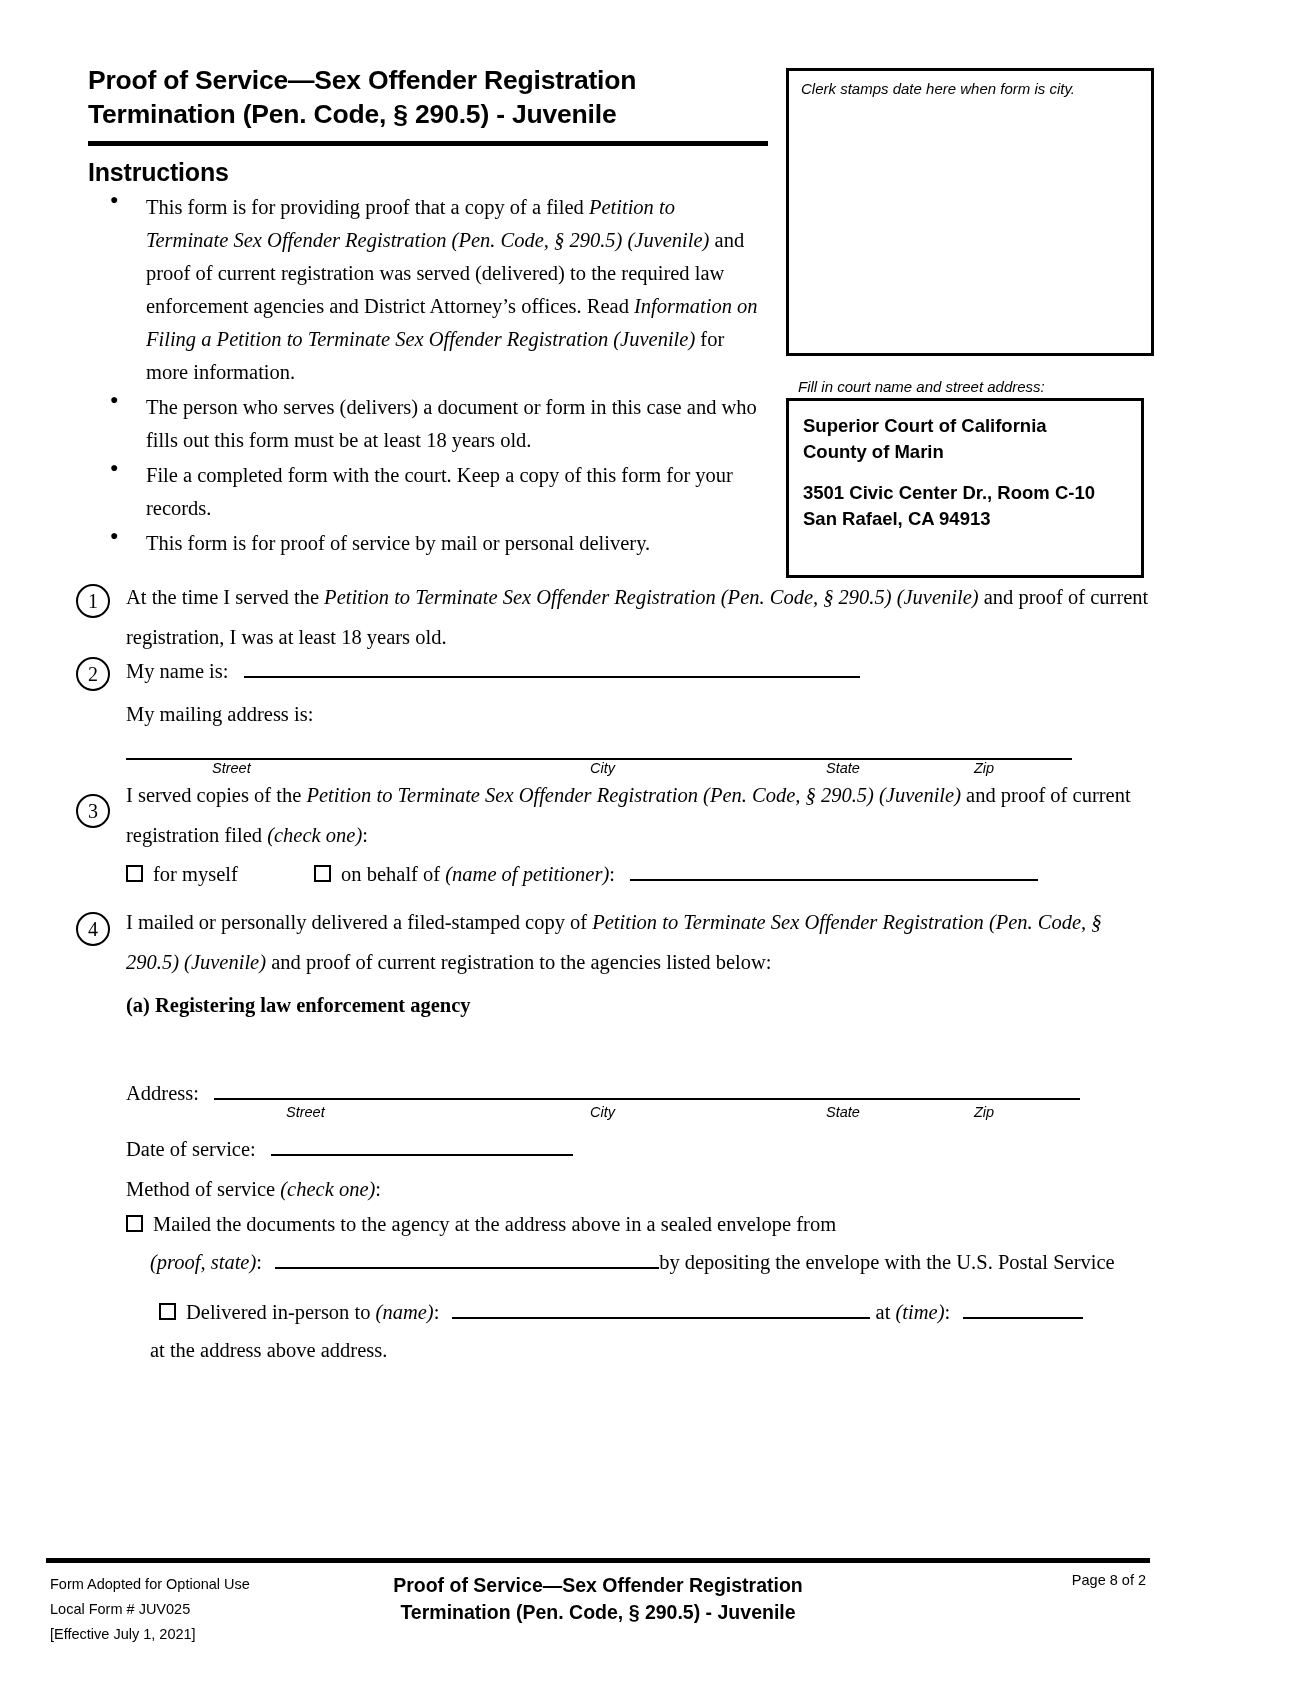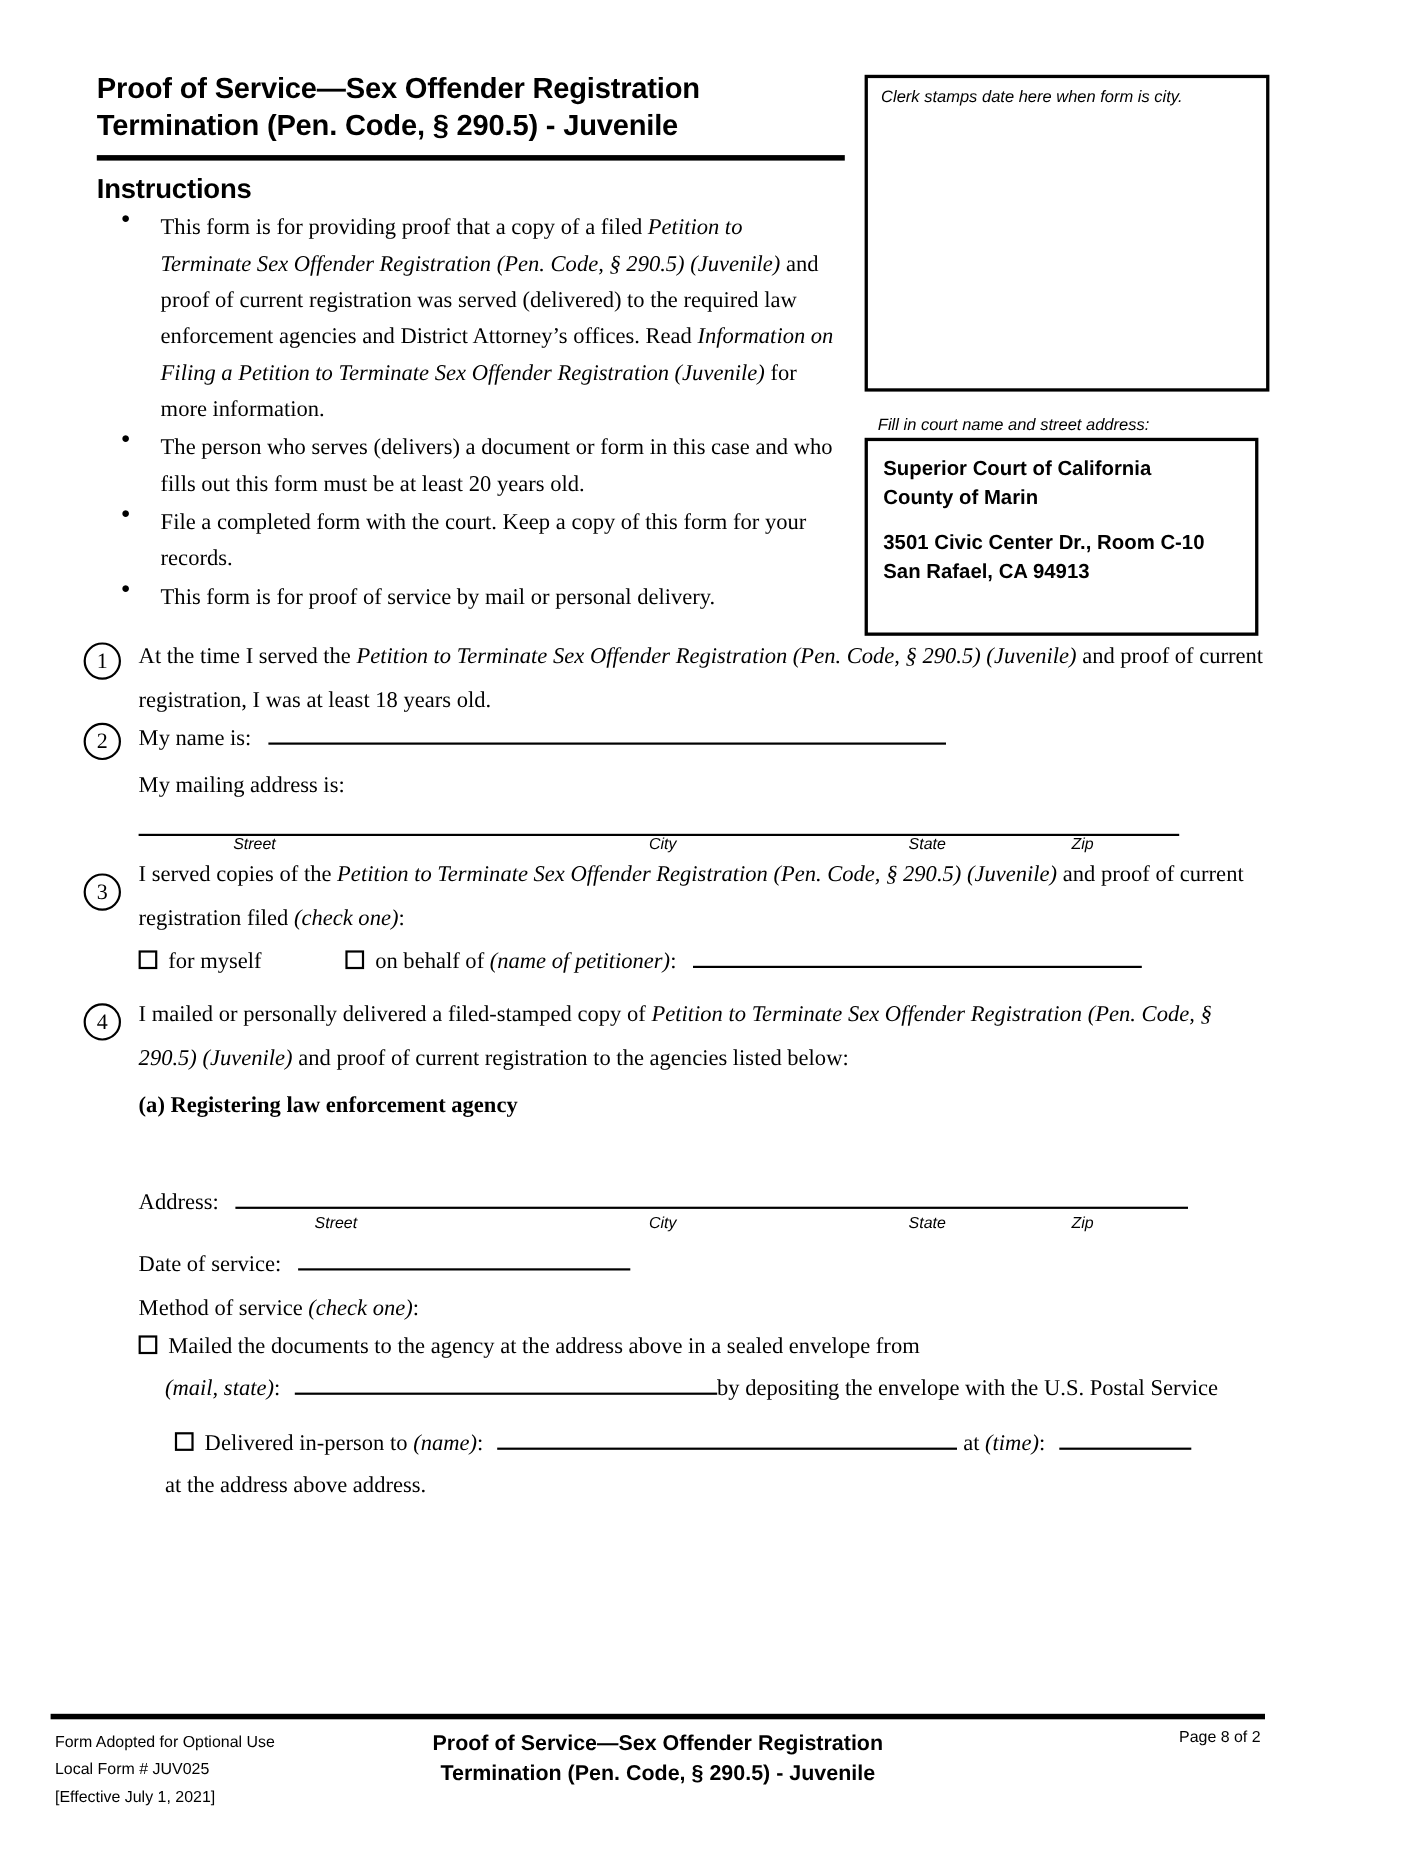--- a/index.html
+++ b/index.html
@@ -212,21 +212,21 @@
 
   <div class="header">
     <div class="doc-title">
       <div>Proof of Service—Sex Offender Registration</div>
       <div>Termination (Pen. Code, § 290.5) - Juvenile</div>
     </div>
     <div class="title-rule"></div>
     <div class="instructions-heading">Instructions</div>
     <ul class="instructions" id="instructions-list">
         <li>This form is for providing proof that a copy of a filed <i>Petition to Terminate Sex Offender Registration (Pen. Code, § 290.5) (Juvenile)</i> and proof of current  registration was served (delivered) to the required law enforcement  agencies and District Attorney’s offices. Read <i>Information on Filing a Petition to Terminate Sex Offender Registration (Juvenile)</i> for more information.</li>
-        <li>The person who serves (delivers) a document or form in this case and who fills out this form must be at least 20 years old.</li>
+        <li>The person who serves (delivers) a document or form in this case and who fills out this form must be at least 18 years old.</li>
         <li>File a completed form with the court. Keep a copy of this form for your records.</li>
         <li>This form is for proof of service by mail or personal delivery.</li>
       </ul>
   </div>
 
   <div class="stamp-box">
     <div class="stamp-caption">Clerk stamps date here when form is city.</div>
   </div>
 
   <div class="court-caption">Fill in court name and street address:</div>
@@ -307,21 +307,21 @@
   </div>
 
   <div class="item" style="left:126px; top:1170px; width:1024px;">
     <span>Method of service </span><i>(check one)</i><span>:</span>
   </div>
 
   <div class="item" style="left:126px; top:1210px; width:1024px; line-height:1.4;">
     <span class="chk"></span><span>Mailed the documents to the agency at the address above in a sealed envelope from</span>
   </div>
   <div class="item" style="left:150px; top:1248px; width:1024px; line-height:1.4;">
-    <i>(mail, state)</i><span>:</span>
+    <i>(proof, state)</i><span>:</span>
     <span class="rule" style="width:384px; margin-left:8px;"></span><span>by depositing the envelope with the U.S. Postal Service</span>
   </div>
 
   <div class="item" style="left:126px; top:1298px; width:1024px; line-height:1.4;padding-left:33px;">
     <span class="chk"></span><span>Delivered in-person to </span><i>(name)</i><span>:</span>
     <span class="rule" style="width:418px; margin-left:8px;"></span>
     <span>at </span><i>(time)</i><span>:</span>
     <span class="rule" style="width:120px; margin-left:8px;"></span>
   </div>
   <div class="item" style="left:150px; top:1336px; width:1024px; line-height:1.4;">

